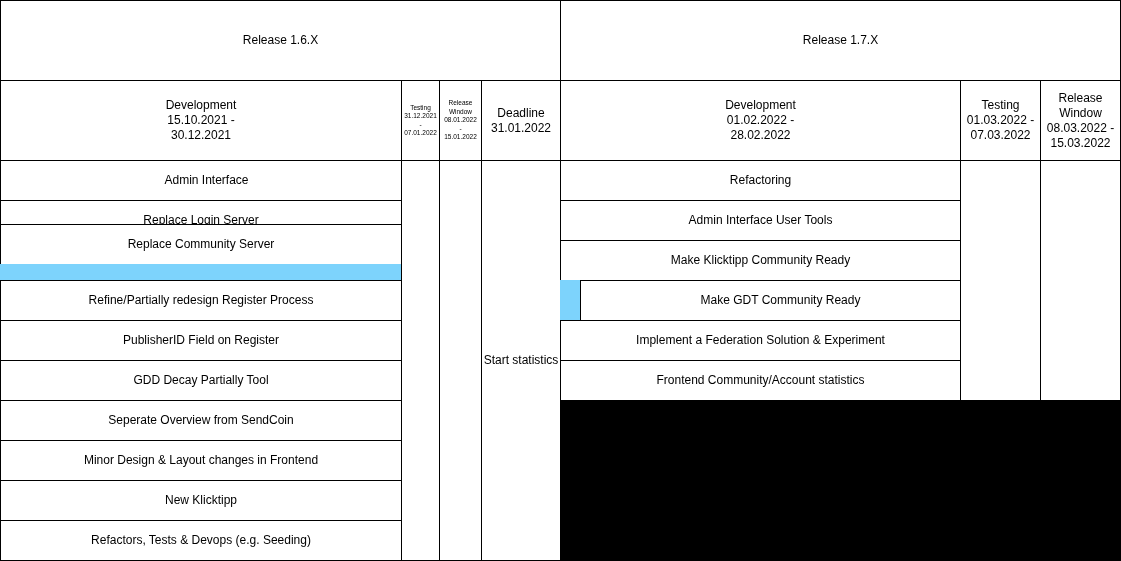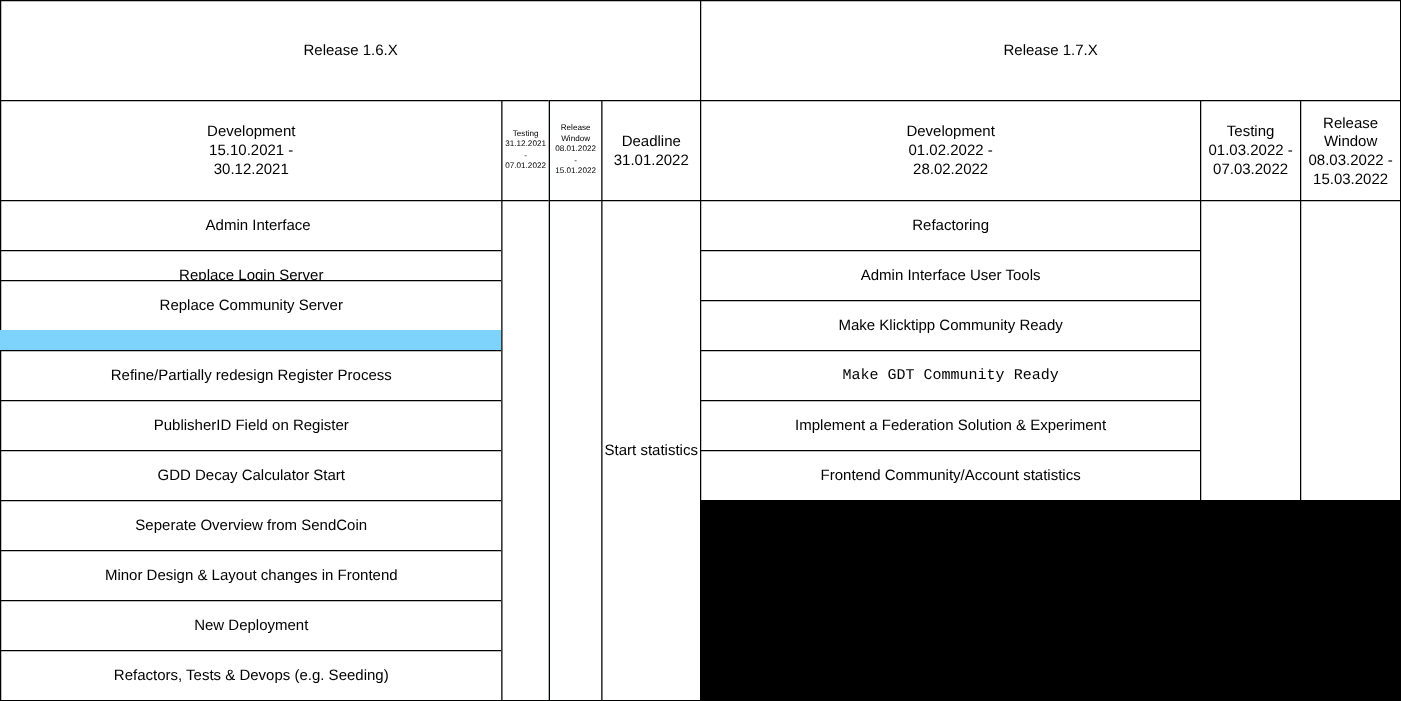--- a/index.html
+++ b/index.html
@@ -61,24 +61,24 @@
 15.01.2022</div>
 
   <div class="cell" style="left:481px; top:80px; width:79px; height:80px;">Deadline
 31.01.2022</div>
 
   <div class="cell" style="left:0; top:160px; width:401px; height:40px;padding-left:12px;">Admin Interface</div>
   <div class="cell" style="left:0; top:200px; width:401px; height:40px;">Replace Login Server</div>
   <div class="cell" style="left:0; top:224px; width:401px; height:40px;">Replace Community Server</div>
   <div class="cell" style="left:0; top:280px; width:401px; height:40px;">Refine/Partially redesign Register Process</div>
   <div class="cell" style="left:0; top:320px; width:401px; height:40px;">PublisherID Field on Register</div>
-  <div class="cell" style="left:0; top:360px; width:401px; height:40px;">GDD Decay Calculator Start</div>
+  <div class="cell" style="left:0; top:360px; width:401px; height:40px;">GDD Decay Partially Tool</div>
   <div class="cell" style="left:0; top:400px; width:401px; height:40px;">Seperate Overview from SendCoin</div>
   <div class="cell" style="left:0; top:440px; width:401px; height:40px;">Minor Design &amp; Layout changes in Frontend</div>
-  <div class="cell" style="left:0; top:480px; width:401px; height:40px;">New Deployment</div>
+  <div class="cell" style="left:0; top:480px; width:401px; height:40px;">New Klicktipp</div>
   <div class="cell" style="left:0; top:520px; width:401px; height:40px;">Refactors, Tests &amp; Devops (e.g. Seeding)</div>
 
   <div class="cell" style="left:401px; top:160px; width:38px; height:400px;"></div>
   <div class="cell" style="left:439px; top:160px; width:42px; height:400px;"></div>
   <div class="cell" style="left:481px; top:160px; width:79px; height:400px;">Start statistics</div>
 
   <div class="cell" style="left:560px; top:0; width:560px; height:80px;">Release 1.7.X</div>
 
   <div class="cell" style="left:560px; top:80px; width:400px; height:80px;">Development
 01.02.2022 -
@@ -89,21 +89,21 @@
 07.03.2022</div>
 
   <div class="cell" style="left:1040px; top:80px; width:80px; height:80px;">Release
 Window
 08.03.2022 -
 15.03.2022</div>
 
   <div class="cell" style="left:560px; top:160px; width:400px; height:40px;">Refactoring</div>
   <div class="cell" style="left:560px; top:200px; width:400px; height:40px;">Admin Interface User Tools</div>
   <div class="cell" style="left:560px; top:240px; width:400px; height:40px;">Make Klicktipp Community Ready</div>
-  <div class="cell" style="left:560px; top:280px; width:400px; height:40px;font-family:Liberation Mono, monospace;">Make GDT Community Ready</div>
+  <div class="cell" style="left:580px; top:280px; width:400px; height:40px;">Make GDT Community Ready</div>
   <div class="cell" style="left:560px; top:320px; width:400px; height:40px;">Implement a Federation Solution &amp; Experiment</div>
   <div class="cell" style="left:560px; top:360px; width:400px; height:40px;">Frontend Community/Account statistics</div>
 
   <div class="cell" style="left:960px; top:160px; width:80px; height:240px;"></div>
   <div class="cell" style="left:1040px; top:160px; width:80px; height:240px;"></div>
 
   <div class="redacted" style="left:560px; top:400px; width:560px; height:160px;"></div>
 
 </div>
 

